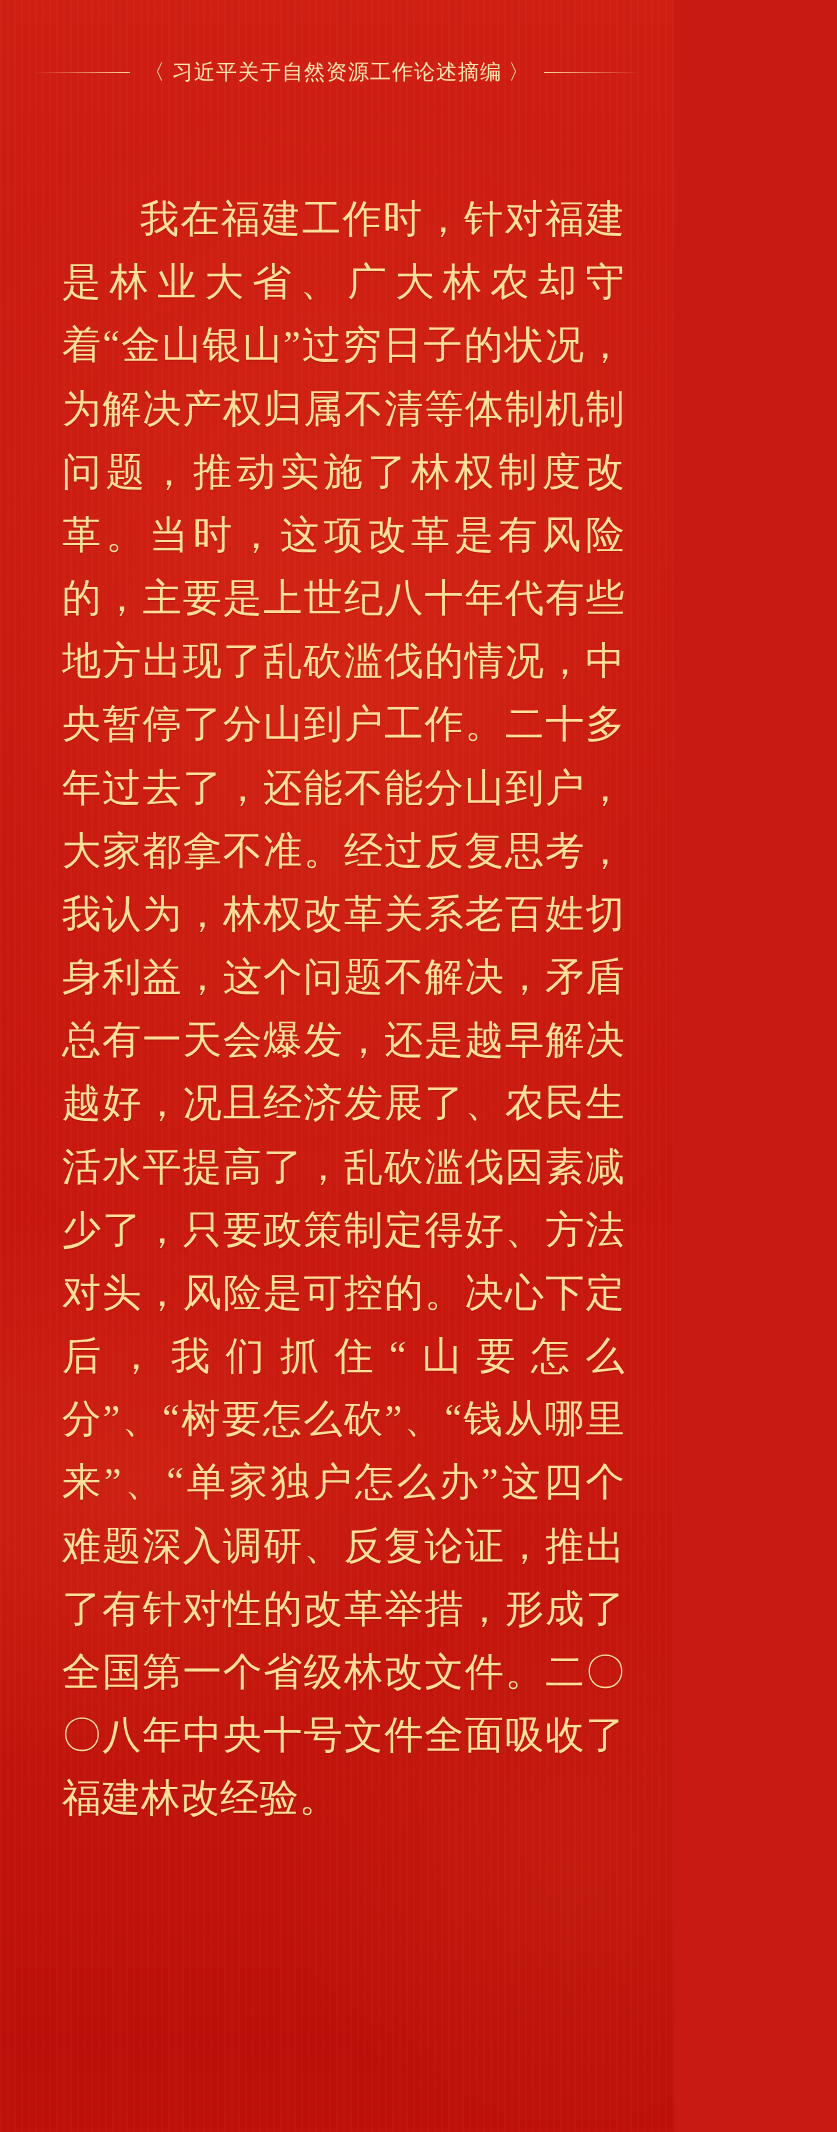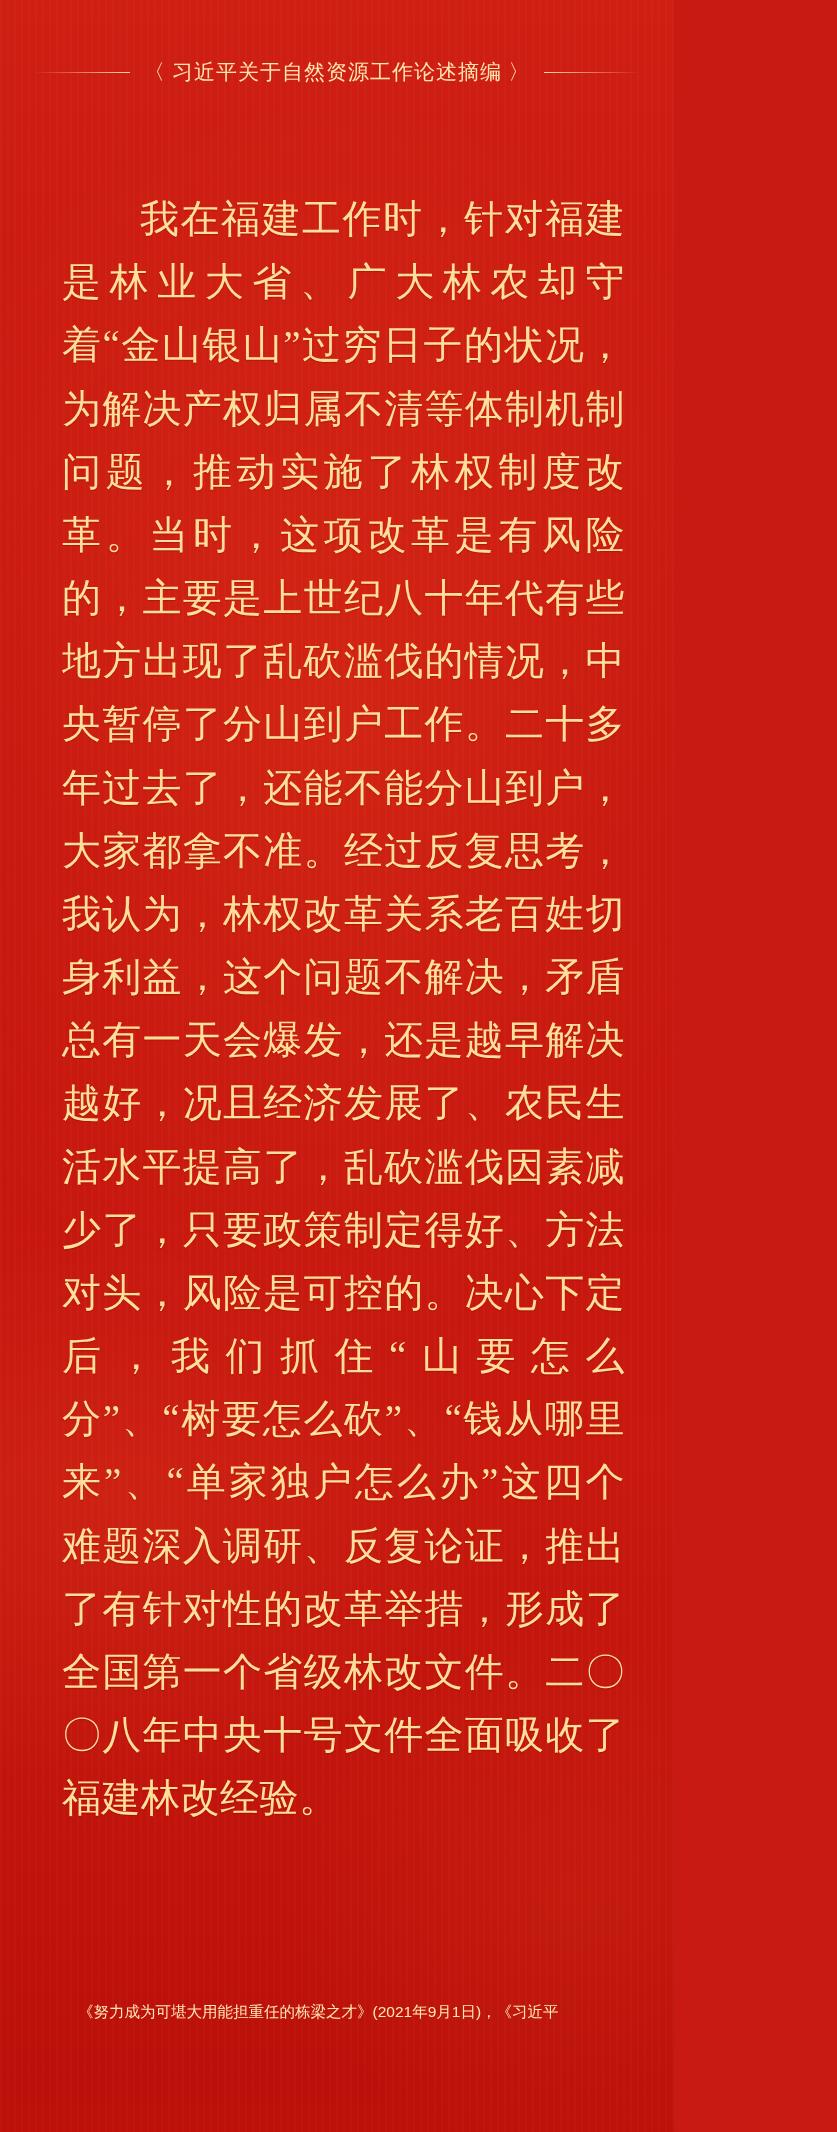--- a/index.html
+++ b/index.html
@@ -197,21 +197,20 @@
     <span class="rule"></span>
     <span class="header-title">〈 习近平关于自然资源工作论述摘编 〉</span>
     <span class="rule right"></span>
   </div>
 
   <div class="quote-wrap">
     <p class="quote">我在福建工作时，针对福建是林业大省、广大林农却守着“金山银山”过穷日子的状况，为解决产权归属不清等体制机制问题，推动实施了林权制度改革。当时，这项改革是有风险的，主要是上世纪八十年代有些地方出现了乱砍滥伐的情况，中央暂停了分山到户工作。二十多年过去了，还能不能分山到户，大家都拿不准。经过反复思考，我认为，林权改革关系老百姓切身利益，这个问题不解决，矛盾总有一天会爆发，还是越早解决越好，况且经济发展了、农民生活水平提高了，乱砍滥伐因素减少了，只要政策制定得好、方法对头，风险是可控的。决心下定后，我们抓住“山要怎么分”、“树要怎么砍”、“钱从哪里来”、“单家独户怎么办”这四个难题深入调研、反复论证，推出了有针对性的改革举措，形成了全国第一个省级林改文件。二〇〇八年中央十号文件全面吸收了福建林改经验。</p>
   </div>
 
   <div class="source-wrap">
-    <div class="source">《努力成为可堪大用能担重任的栋梁之才》(2021年9月1日)，《习近平</div>
   </div>
 
   <div class="footer">
     <span class="frule"></span>
     <span class="publisher">中国自然资源报社</span>
     <span class="badge">
       <i class="i">i</i>
       <span>海报</span>
     </span>
     <span class="frule right"></span>

